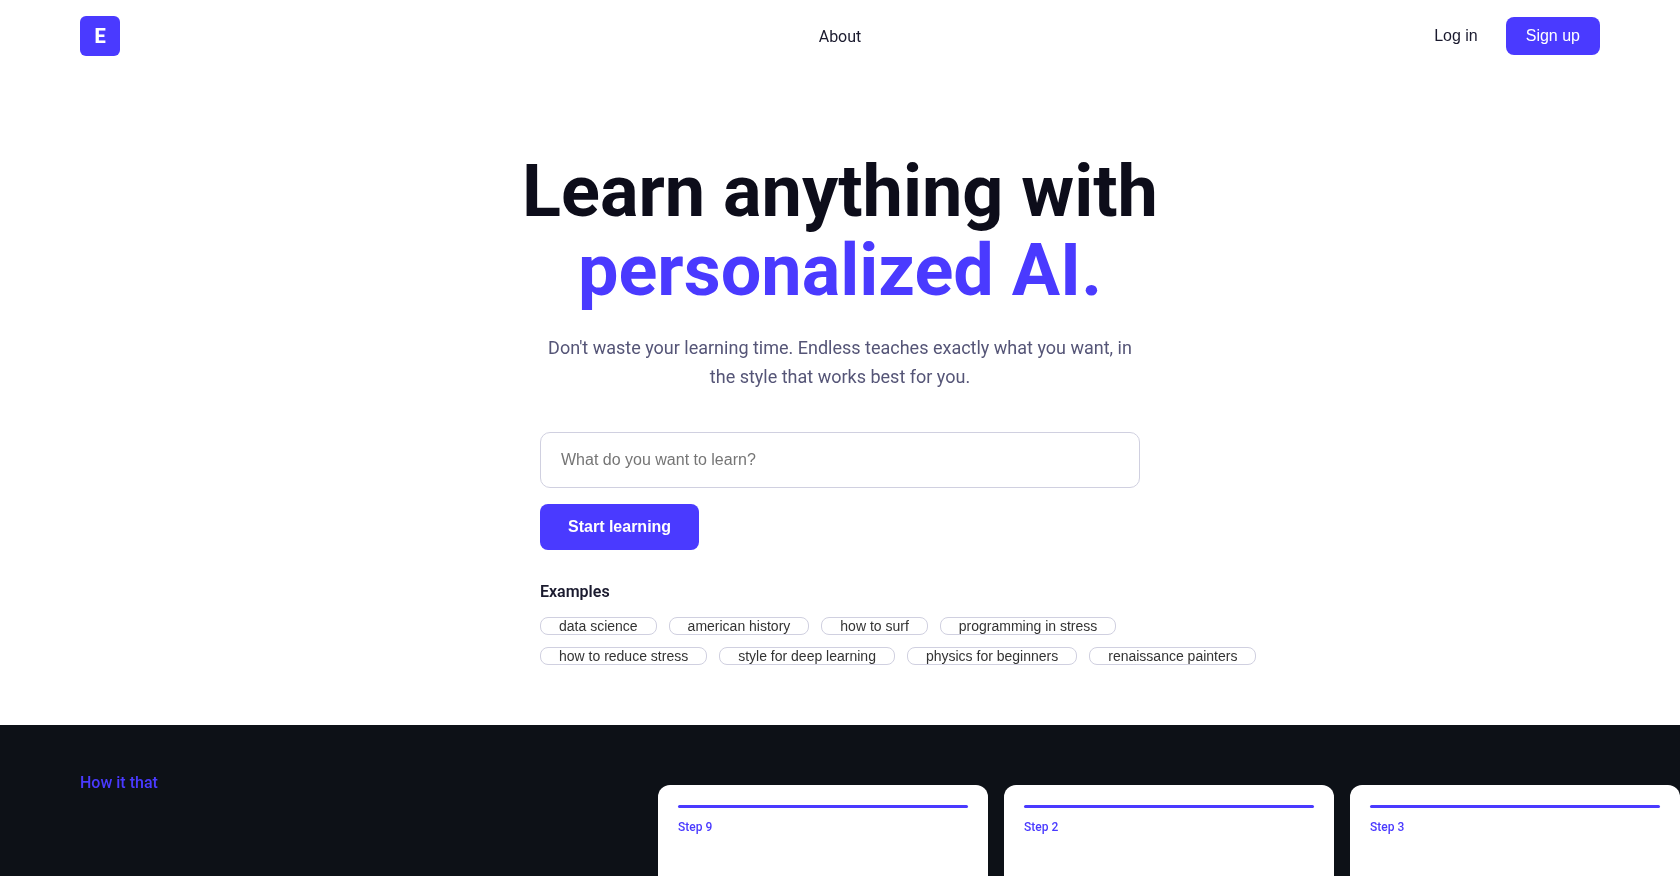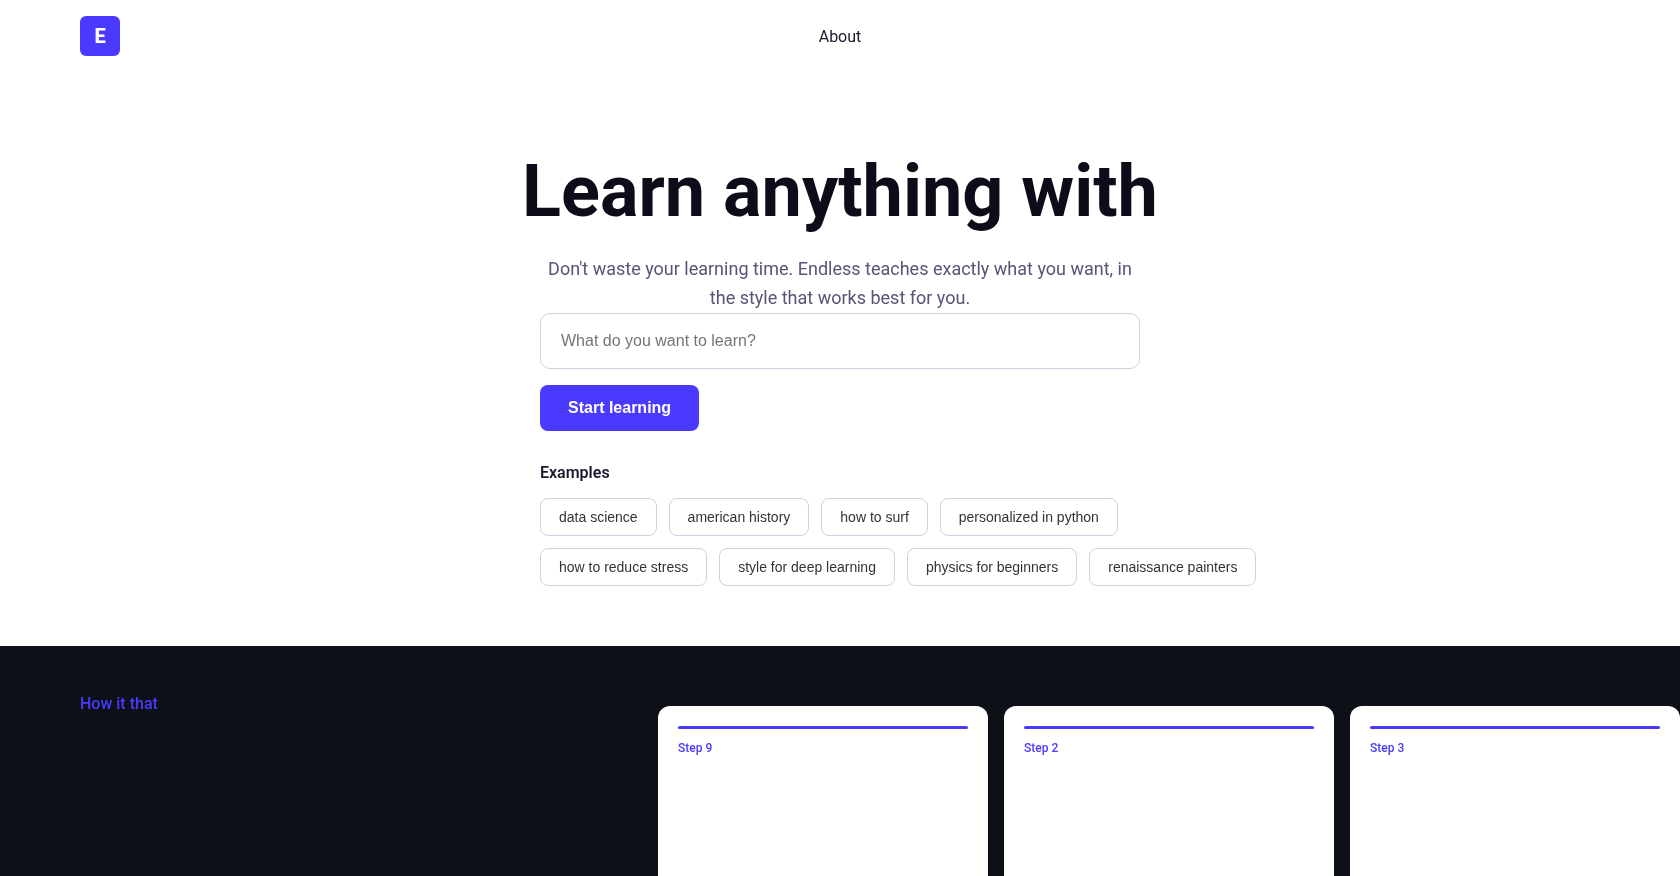--- a/index.html
+++ b/index.html
@@ -101,20 +101,21 @@
     .hero-subtitle {
       font-size: 18px;
       color: #555577;
       max-width: 600px;
       margin-top: 24px;
       line-height: 1.6;
     }
 
     
     .search-container {
+      margin-top: 40px;
       width: 600px;
     }
 
     .search-input {
       width: 100%;
       padding: 18px 20px;
       font-size: 16px;
       border: 1.5px solid #d0d0e0;
       border-radius: 10px;
       outline: none;
@@ -155,21 +156,21 @@
     }
 
     .examples-row {
       display: flex;
       gap: 12px;
     }
 
     .example-chip {
       border: 1.5px solid #d0d0e0;
       border-radius: 8px;
-      padding: 10px 18px;
+      padding: 0 18px;
       font-size: 14px;
       color: #333;
       cursor: pointer;
       background: #ffffff;
       white-space: nowrap;
     }
 
     
     .bottom-section {
       background: #0d1117;
@@ -223,42 +224,47 @@
 
 <nav>
   <div class="logo-box">
     <span>E</span>
   </div>
 
   <div class="nav-center">
     <a class="nav-about">About</a>
   </div>
 
+  <div class="nav-right">
+    <button class="btn-login">Log in</button>
+    <button class="btn-signup">Sign up</button>
+  </div>
 </nav>
 
 <section class="hero">
   <h1 class="hero-title">
     <span>Learn anything with</span><br>
+    <span class="hero-title-highlight">personalized AI.</span>
   </h1>
 
   <p class="hero-subtitle">Don't waste your learning time. Endless teaches exactly what you want, in the style that works best for you.</p>
 
   <div class="search-container">
     <input class="search-input" type="text" placeholder="What do you want to learn?" style="">
     <button class="btn-start">Start learning</button>
   </div>
 
   <div class="examples-section">
     <div class="examples-label">Examples</div>
     <div class="examples-grid">
       <div class="examples-row">
         <button class="example-chip">data science</button>
         <button class="example-chip">american history</button>
         <button class="example-chip">how to surf</button>
-        <button class="example-chip">personalized in python</button>
+        <button class="example-chip">programming in stress</button>
       </div>
       <div class="examples-row">
         <button class="example-chip">how to reduce stress</button>
         <button class="example-chip">style for deep learning</button>
         <button class="example-chip">physics for beginners</button>
         <button class="example-chip">renaissance painters</button>
       </div>
     </div>
   </div>
 </section>

